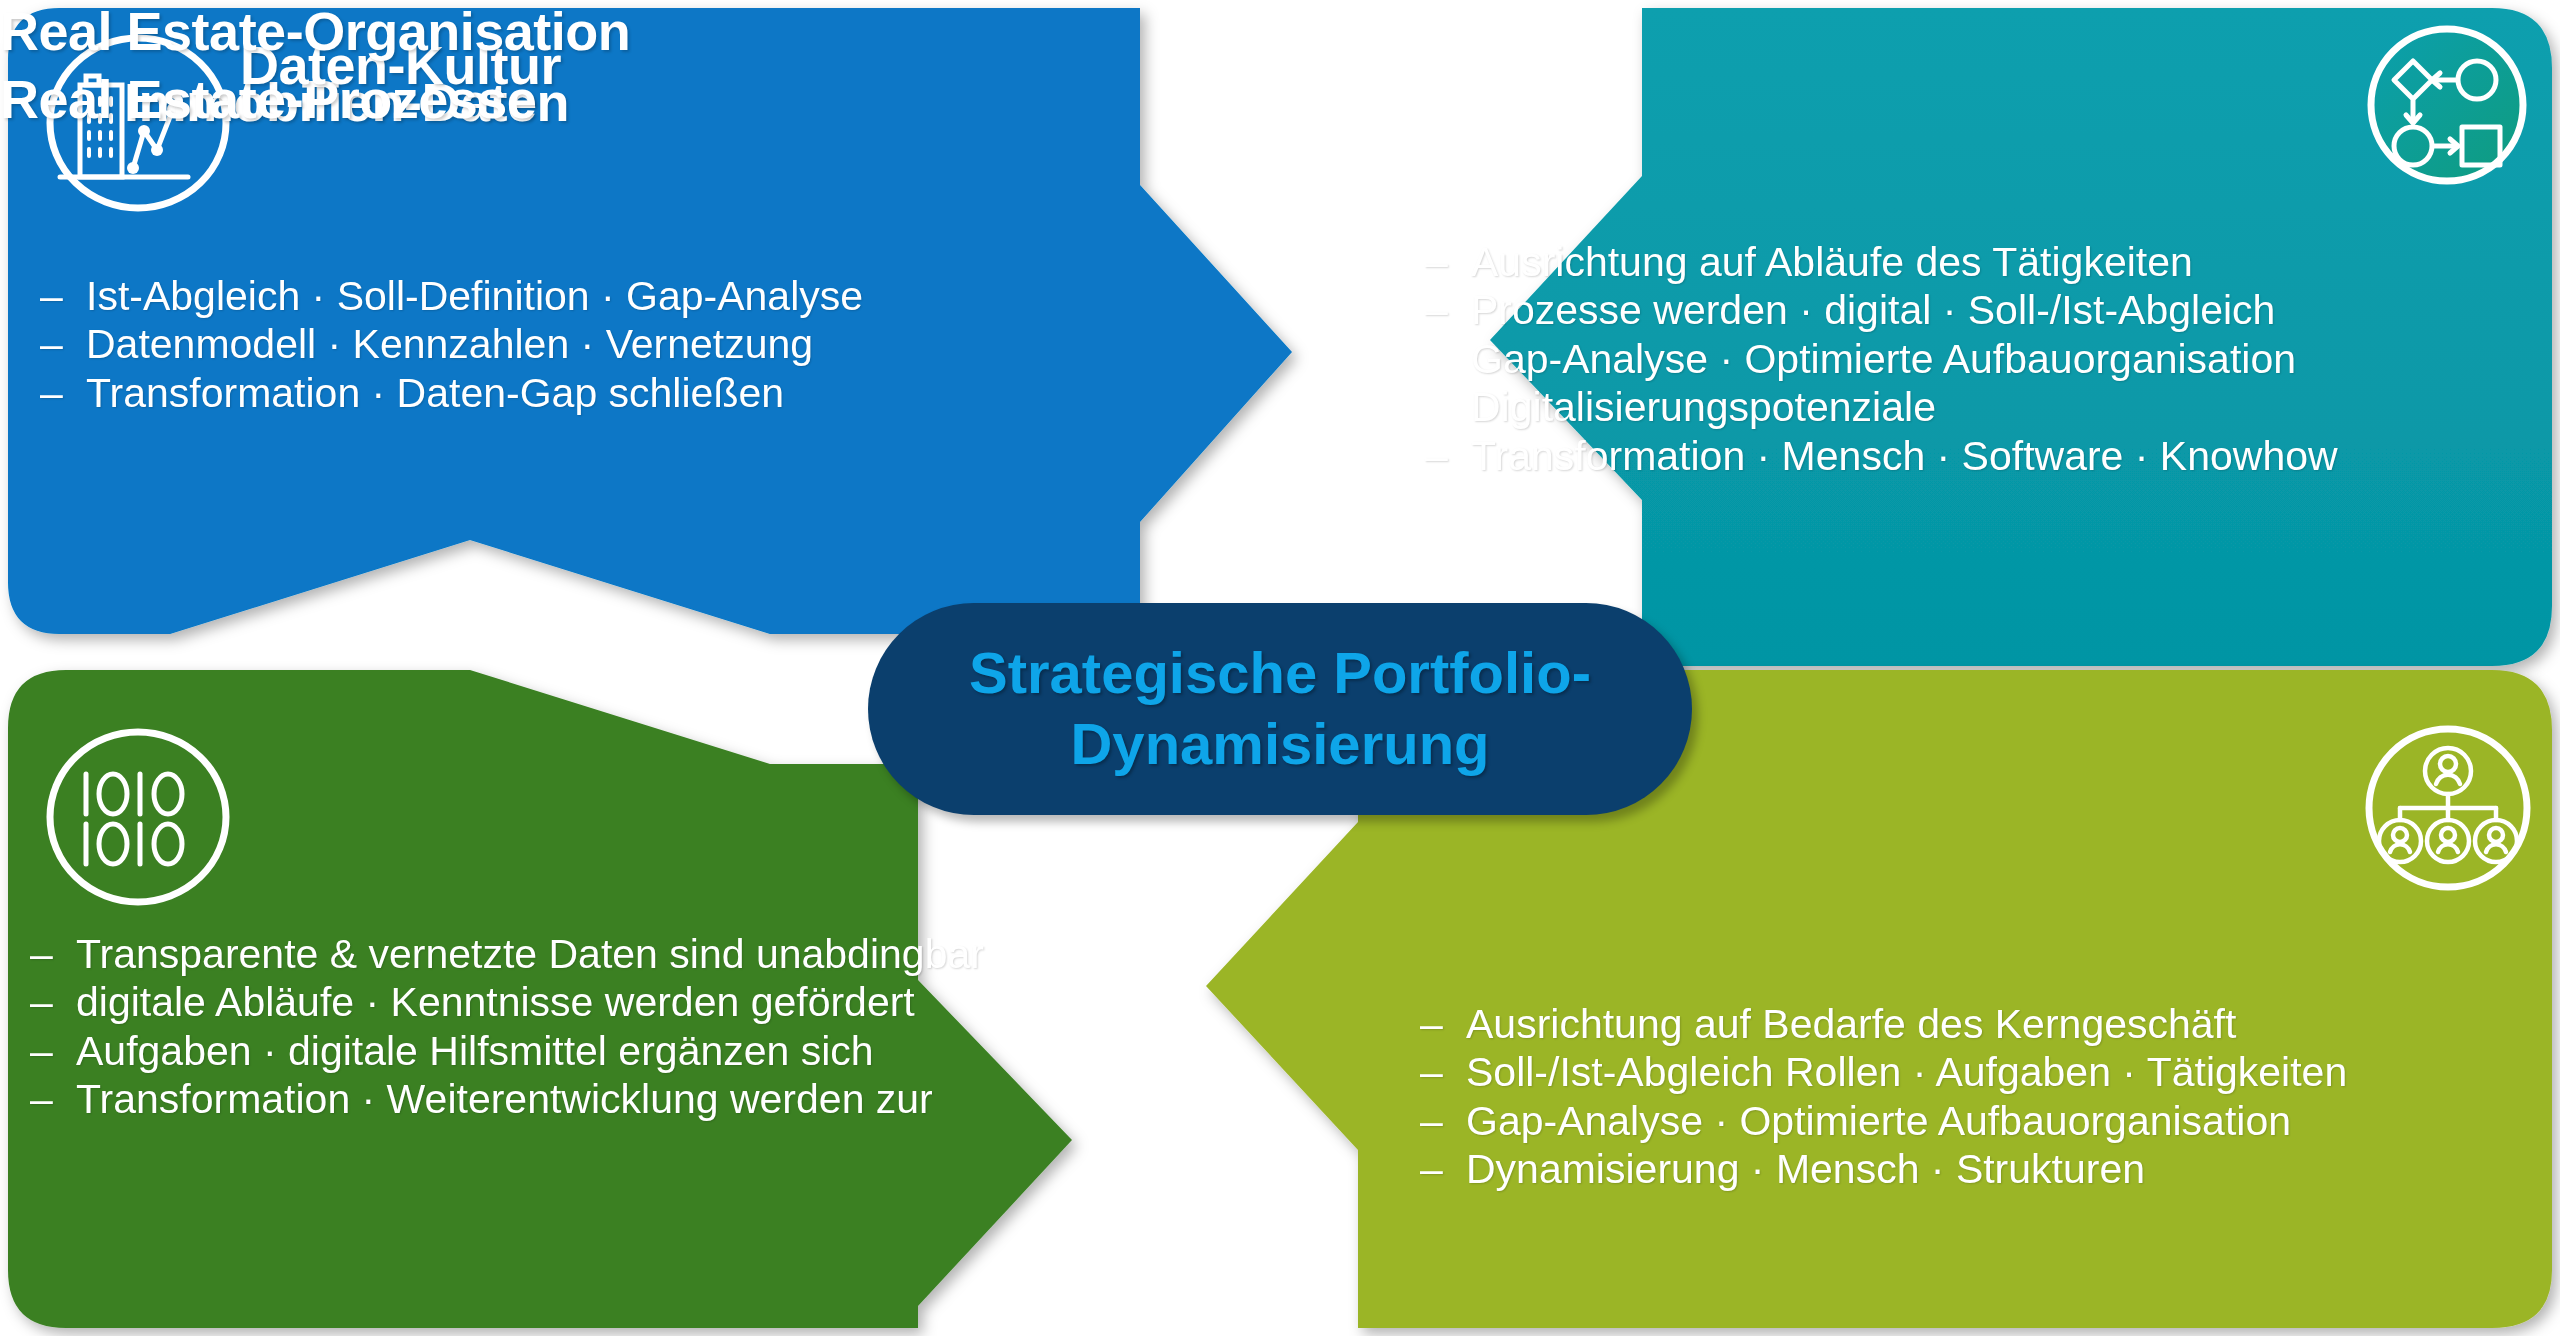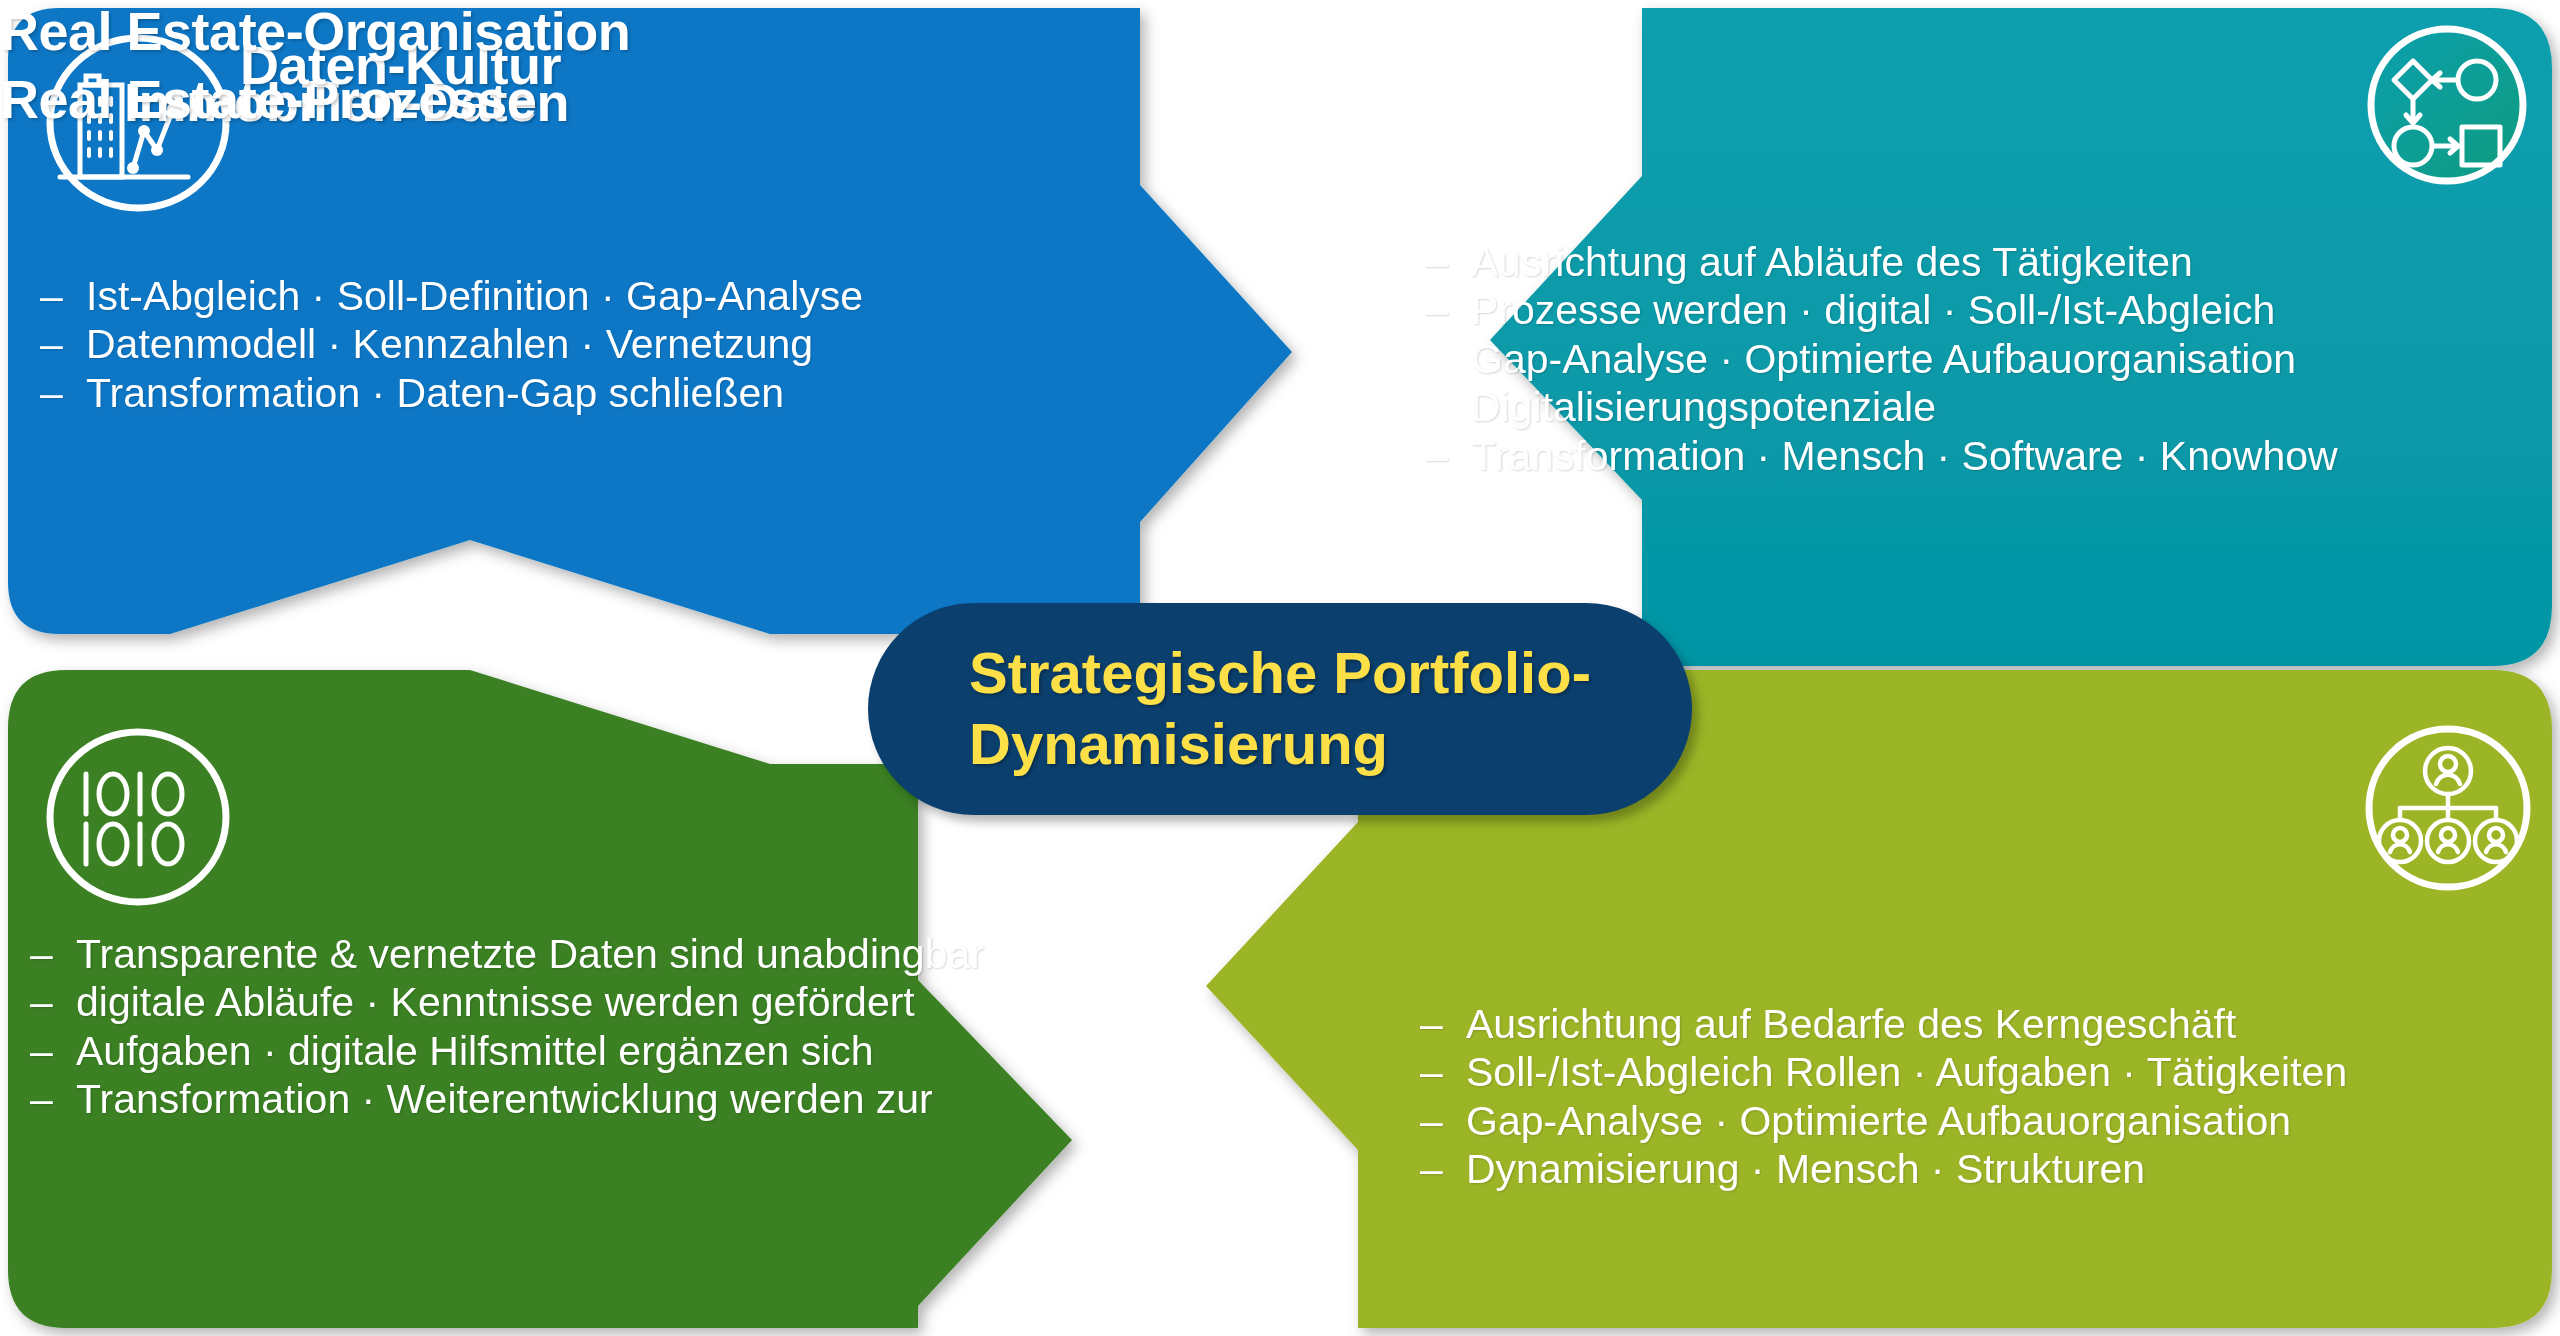--- a/index.html
+++ b/index.html
@@ -75,24 +75,25 @@
   #center-pill {
     position: absolute;
     left: 868px; top: 603px;
     width: 824px; height: 212px;
     background: #0b3f6d;
     border-radius: 106px;
     box-shadow: 6px 7px 10px rgba(0,0,0,.28);
     display: flex; align-items: center; justify-content: center;
   }
   #center-pill .ctext {
-    color: #fde047;
+    color: #0ea5e9;
     font-weight: bold;
     font-size: 58px;
     line-height: 1.22;
+    text-align: center;
     text-shadow: 2px 2px 3px rgba(0,0,0,.28);
     white-space: pre-line;
     padding: 0 30px;
   }
 </style>
 </head>
 <body>
 
 <div id="stage">
 

